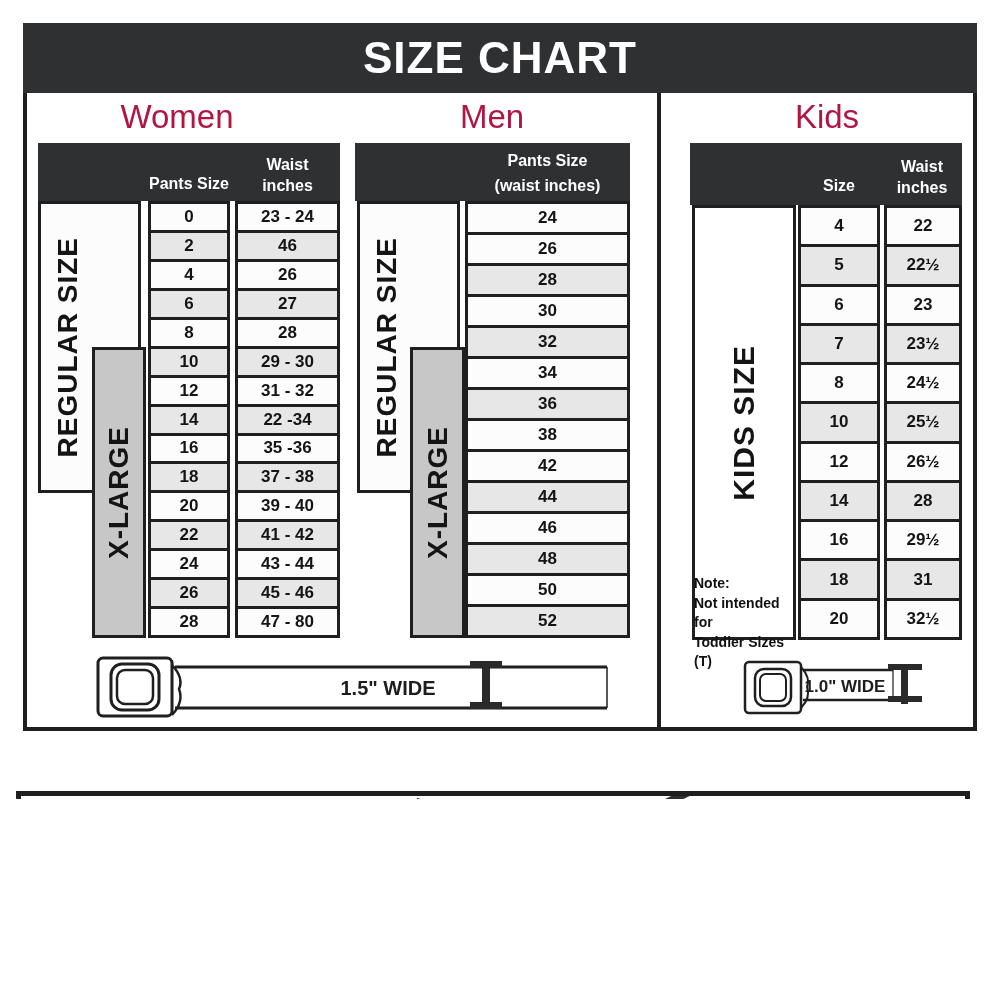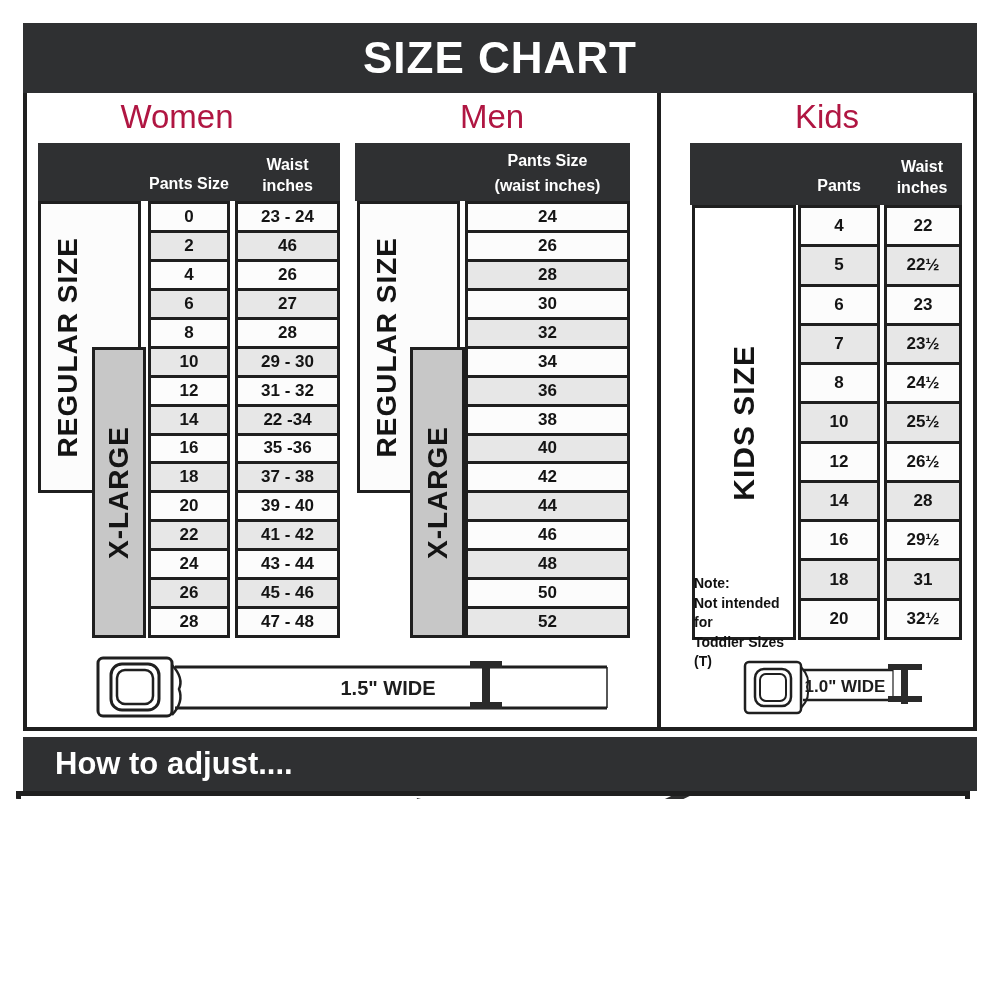--- a/index.html
+++ b/index.html
@@ -113,21 +113,21 @@
       <div class="cell">28</div>
       <div class="cell shaded">29 - 30</div>
       <div class="cell">31 - 32</div>
       <div class="cell shaded">22 -34</div>
       <div class="cell">35 -36</div>
       <div class="cell shaded">37 - 38</div>
       <div class="cell">39 - 40</div>
       <div class="cell shaded">41 - 42</div>
       <div class="cell">43 - 44</div>
       <div class="cell shaded">45 - 46</div>
-      <div class="cell">47 - 48</div>
+      <div class="cell">47 - 80</div>
     </div>
 
   <div class="abs thead men-head">
     <div class="h h1">Pants Size
 (waist inches)</div>
   </div>
   <div class="abs size-box men-reg">
     <div class="vwrap">
       <span class="vtext">REGULAR SIZE</span>
     </div>
@@ -137,31 +137,30 @@
   </div>
   <div class="abs col-stack" id="men-size-col">
       <div class="cell">24</div>
       <div class="cell">26</div>
       <div class="cell shaded">28</div>
       <div class="cell">30</div>
       <div class="cell shaded">32</div>
       <div class="cell">34</div>
       <div class="cell shaded">36</div>
       <div class="cell">38</div>
-      <div class="cell shaded">40</div>
       <div class="cell">42</div>
       <div class="cell shaded">44</div>
       <div class="cell">46</div>
       <div class="cell shaded">48</div>
       <div class="cell">50</div>
       <div class="cell shaded">52</div>
     </div>
 
   <div class="abs thead kids-head">
-    <div class="h h1">Pants</div>
+    <div class="h h1">Size</div>
     <div class="h h2">Waist
 inches</div>
   </div>
   <div class="abs size-box kids-box">
     <span class="vtext">KIDS SIZE</span>
   </div>
   <div class="abs kids-note">Note:
 Not intended for
 Toddler Sizes (T)</div>
   <div class="abs col-stack" id="kids-size-col">
@@ -224,23 +223,20 @@
       <line x1="158" y1="15" x2="158" y2="45" stroke-width="1.2"></line>
     </g>
     <g fill="#2a2a2a">
       <rect x="153" y="9" width="34" height="6"></rect>
       <rect x="153" y="41" width="34" height="6"></rect>
       <rect x="166" y="11" width="7" height="38"></rect>
     </g>
     <text x="110" y="37" font-size="17" text-anchor="middle">1.0" WIDE</text>
   </svg>
 
-  <div class="abs howto-bar">
-    <span>How to adjust....</span>
-  </div>
   <div class="abs howto-box">
     <svg width="944" height="174" viewBox="0 0 944 174">
 
       <g stroke="#1d1d1d" stroke-width="5" fill="#fff">
         <line x1="88" y1="84" x2="845" y2="84"></line>
         <line x1="88" y1="148" x2="845" y2="148"></line>
       </g>
 
       <g fill="#fff" stroke="#1d1d1d">
         <rect x="843" y="82" width="72" height="62" rx="25" stroke-width="5"></rect>

